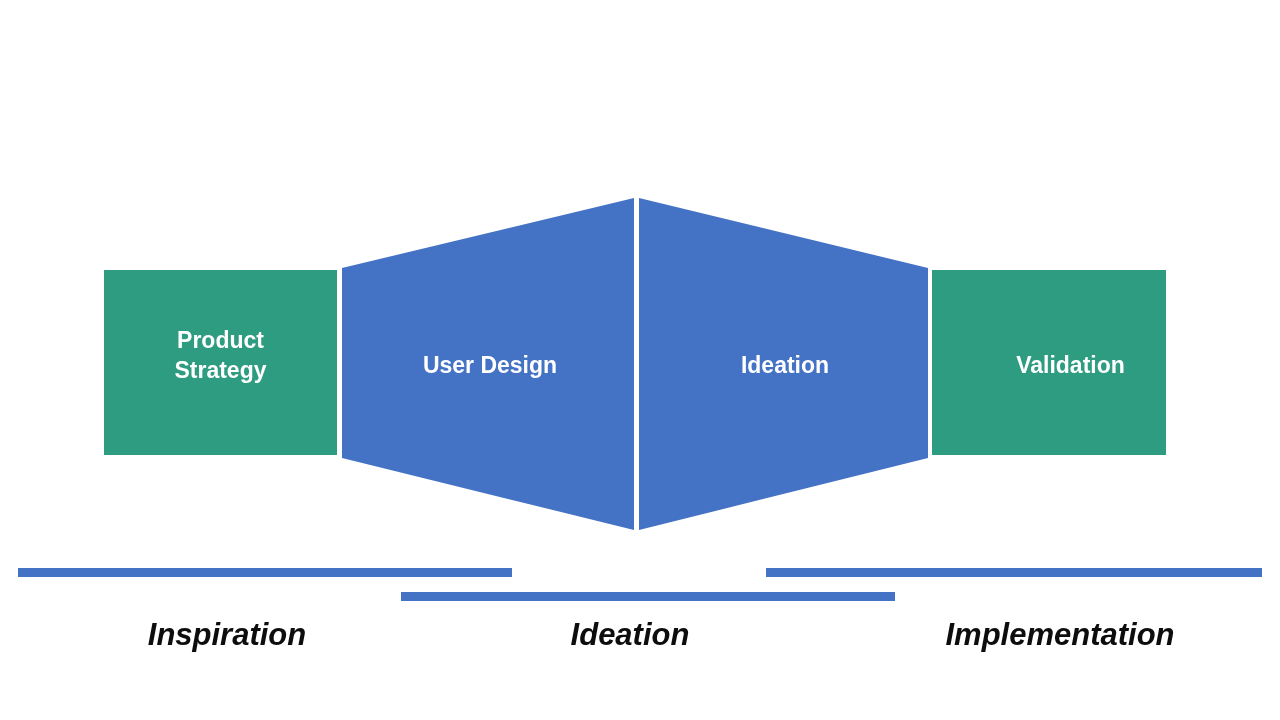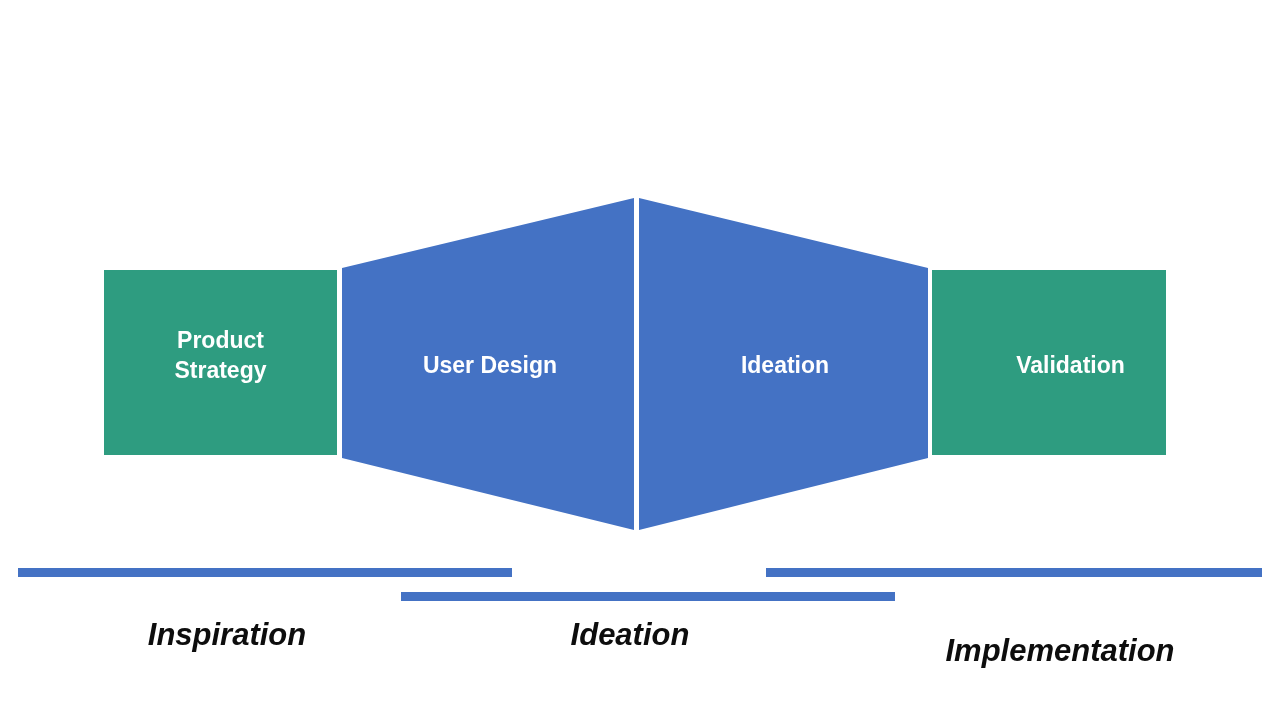--- a/index.html
+++ b/index.html
@@ -86,21 +86,21 @@
     position: absolute;
     font-size: 31px;
     font-weight: bold;
     font-style: italic;
     color: #0d0d0d;
     text-align: center;
     white-space: nowrap;
   }
   #phase-inspiration { left: 77px;  top: 617px; width: 300px; }
   #phase-ideation    { left: 505px; top: 617px; width: 250px; }
-  #phase-implementation { left: 895px; top: 617px; width: 330px; margin-top: 16px; }
+  #phase-implementation { left: 895px; top: 617px; width: 330px; }
 </style>
 </head>
 <body>
 
 <div id="slide">
 
 
   <div id="diagram">
 
     <svg class="stage-svg" viewBox="0 0 1280 720">

